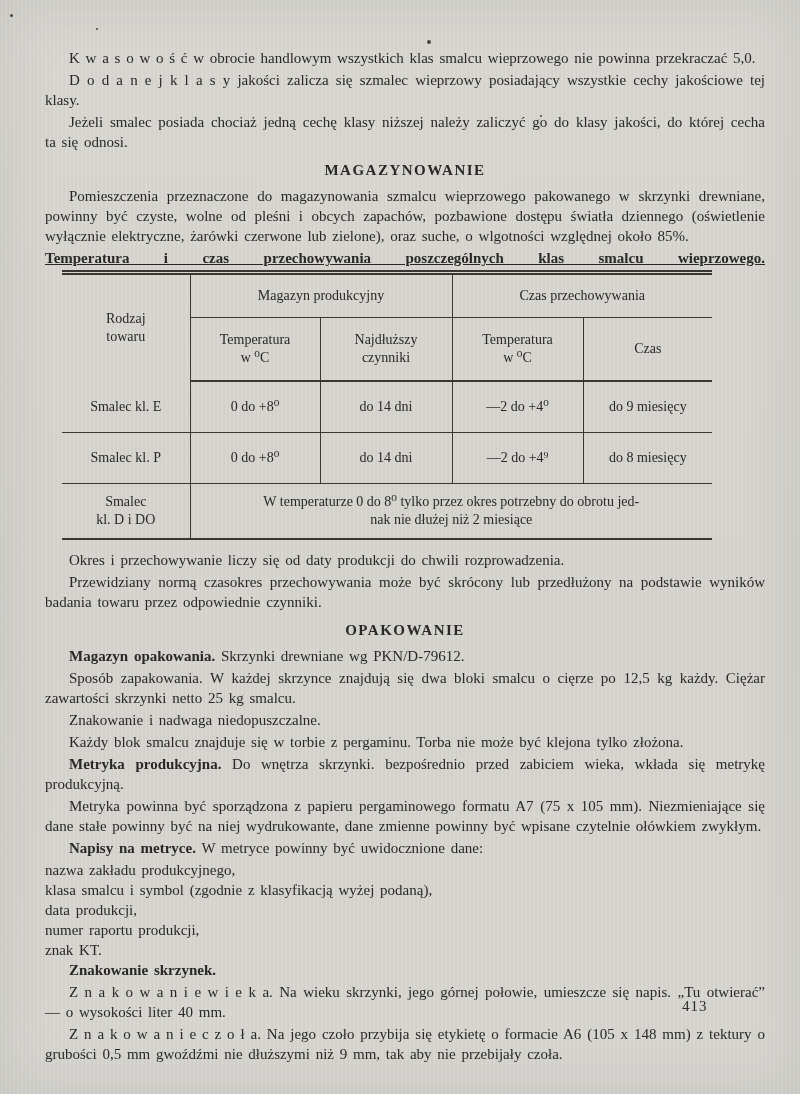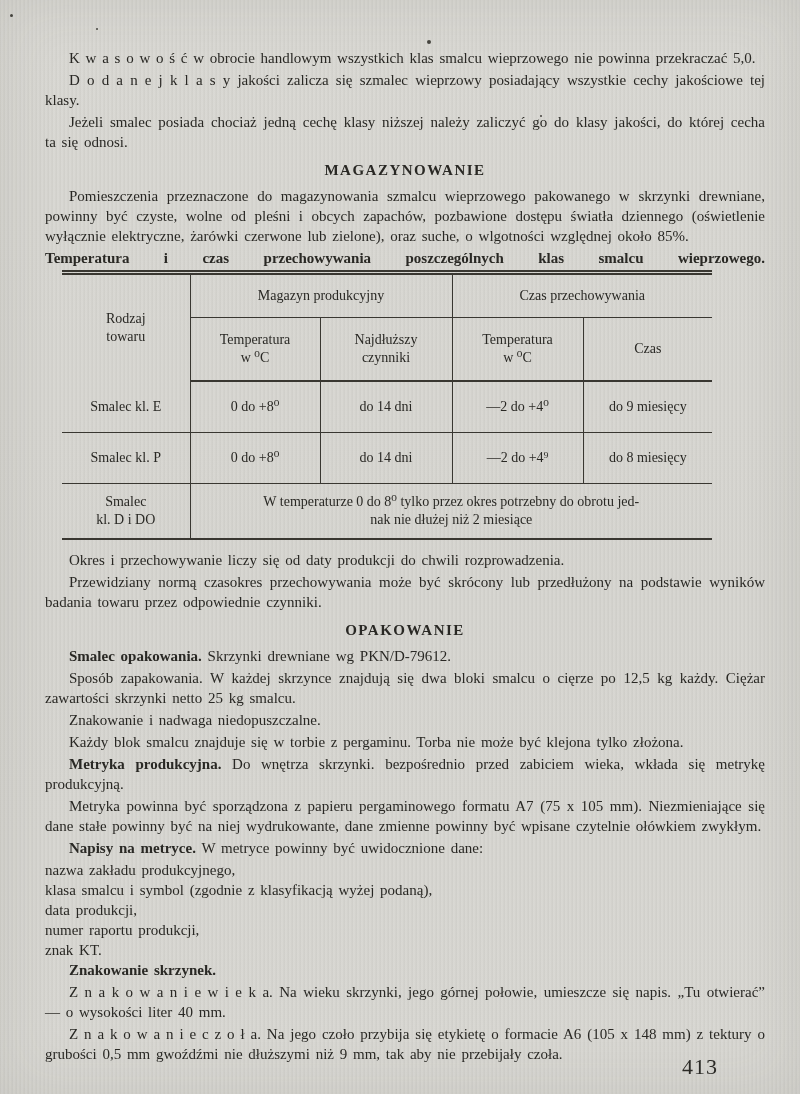--- a/index.html
+++ b/index.html
@@ -39,20 +39,21 @@
     line-height: 20px;
   }
   .table-caption {
     margin: 2px 0 2px 0;
     font-size: 15px;
     line-height: 20px;
     font-weight: bold;
     text-align: justify;
     text-align-last: justify;
     word-spacing: 3px;
+    text-decoration: underline;
   }
   .storage-table {
     border-collapse: collapse;
     table-layout: fixed;
     width: 650px;
     margin: 2px 0 10px 17px;
     border-top: 5px double #393731;
     border-bottom: 2px solid #393731;
     font-size: 14px;
   }
@@ -69,22 +70,22 @@
   .storage-table tr.sub th { border-bottom: 2px solid #393731; height: 44px; }
   .storage-table tbody td { border-bottom: 1px solid #393731; height: 32px; }
   .storage-table tbody tr.last td { border-bottom: none; }
   .cell-left { text-align: left; padding-left: 8px; }
   .pre { white-space: pre-line; }
   .list { margin: 0; }
   .list .para { margin-bottom: 0; }
   .page-number {
     position: absolute;
     left: 682px;
-    top: 1054px;
-    font-size: 22px;
+    top: 998px;
+    font-size: 15px;
     letter-spacing: 1px;
     color: #2b2a26;
   }
   .speck {
     position: absolute;
     background: rgba(45,43,38,0.85);
     border-radius: 50%;
   }
 </style>
 </head>
@@ -149,21 +150,21 @@
 nak nie dłużej niż 2 miesiące</td>
       </tr>
     </tbody>
   </table>
 
   <p class="para indent">Okres i przechowywanie liczy się od daty produkcji do chwili rozprowadzenia.</p>
   <p class="para indent">Przewidziany normą czasokres przechowywania może być skrócony lub przedłużony na podstawie wyników badania towaru przez odpowiednie czynniki.</p>
 
   <div class="sec-heading">OPAKOWANIE</div>
 
-  <p class="para indent"><b>Smalec opakowania.</b> <span>Skrzynki drewniane wg PKN/D-79612.</span></p>
+  <p class="para indent"><b>Magazyn opakowania.</b> <span>Skrzynki drewniane wg PKN/D-79612.</span></p>
 
   <p class="para indent"><span>Sposób zapakowania.</span> <span>W każdej skrzynce znajdują się dwa bloki smalcu o cięrze po 12,5 kg każdy. Ciężar zawartości skrzynki netto 25 kg smalcu.</span></p>
 
   <p class="para indent">Znakowanie i nadwaga niedopuszczalne.</p>
 
   <p class="para indent">Każdy blok smalcu znajduje się w torbie z pergaminu. Torba nie może być klejona tylko złożona.</p>
 
   <p class="para indent"><b>Metryka produkcyjna.</b> <span>Do wnętrza skrzynki. bezpośrednio przed zabiciem wieka, wkłada się metrykę produkcyjną.</span></p>
 
   <p class="para indent">Metryka powinna być sporządzona z papieru pergaminowego formatu A7 (75 x 105 mm). Niezmieniające się dane stałe powinny być na niej wydrukowante, dane zmienne powinny być wpisane czytelnie ołówkiem zwykłym.</p>

